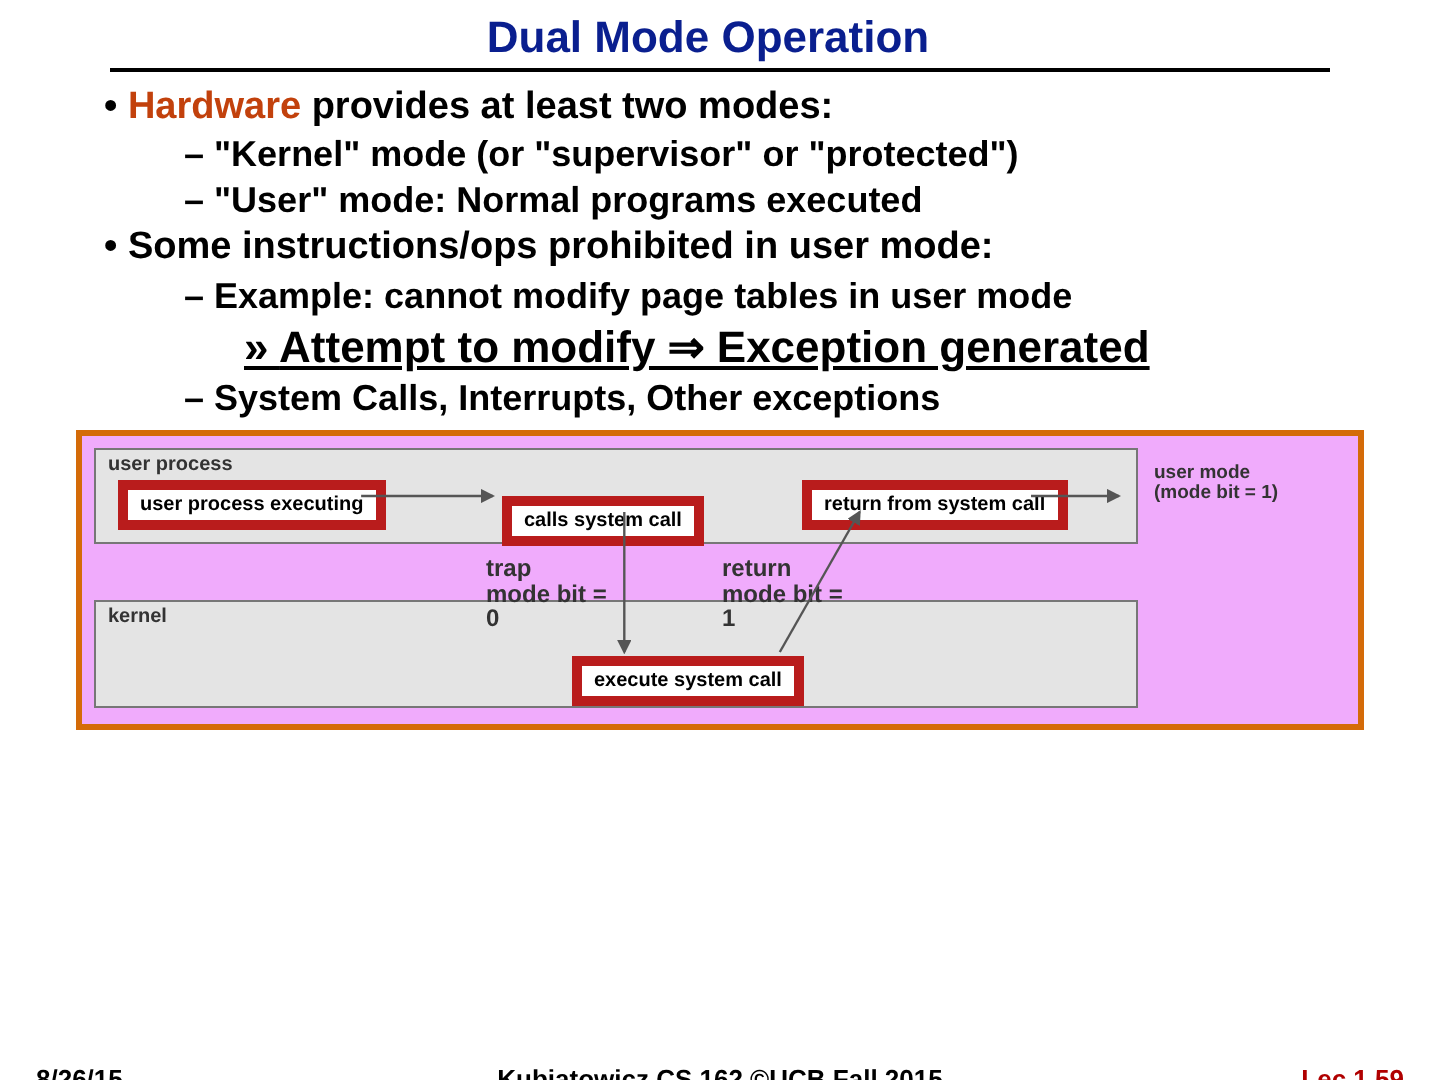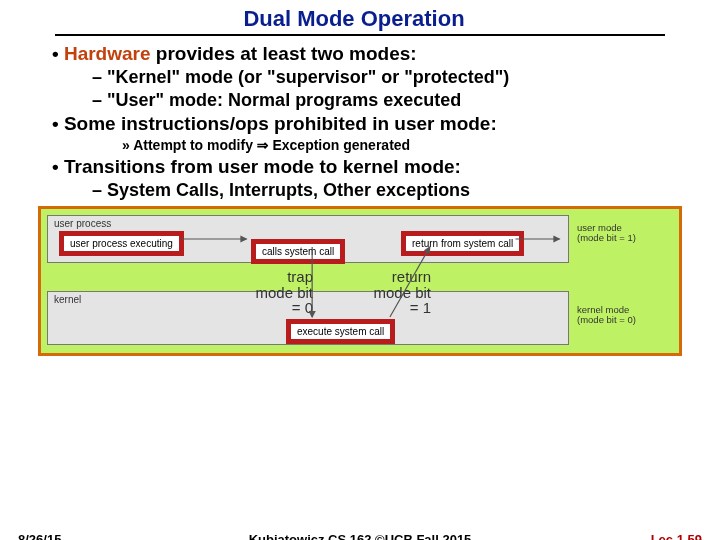--- a/index.html
+++ b/index.html
@@ -40,32 +40,33 @@
   .hw { color: #c2410c; font-weight: bold; }
   .sub1 {
     margin-left: 40px;
     font-weight: bold;
     font-size: 18px;
   }
   .sub1::before { content: "– "; }
   .sub2 {
     margin-left: 70px;
     font-weight: bold;
-    font-size: 14px;
+    font-size: 22px;
+    text-decoration: underline;
   }
   .sub2::before { content: "» "; }
 
   .diagram-wrap {
     margin: 4px 38px 0 38px;
     border: 3px solid #d46b08;
-    background: #bef264;
+    background: #f0abfc;
     height: 144px;
     position: relative;
     font-family: Arial, sans-serif;
-    font-weight: normal;
+    font-weight: bold;
     font-size: 10px;
     padding-left: 16px;
   }
   .panel {
     position: absolute;
     left: 6px;
     right: 110px;
     border: 1px solid #777;
     background: #e4e4e4;
   }
@@ -95,23 +96,23 @@
     padding: 2px 6px;
     font-size: 10px;
     white-space: nowrap;
   }
   .box.upe { left: 18px; top: 22px; }
   .box.csc { left: 210px; top: 30px; }
   .box.ret { left: 360px; top: 22px; }
   .box.exe { left: 245px; top: 110px; }
   .tiny {
     position: absolute;
-    font-size: 15px;
+    font-size: 12px;
     color: #333;
-    text-align: right;
+    text-align: left;
     line-height: 1.05;
   }
   .tiny.trap { left: 202px; top: 60px; width: 70px; }
   .tiny.retn { left: 320px; top: 60px; width: 70px; }
   svg.arrows {
     position: absolute;
     left: 0; top: 0; width: 100%; height: 100%;
     pointer-events: none;
   }
 
@@ -133,36 +134,35 @@
 <div class="hr"></div>
 
 <div class="content">
   <div class="b1">
     <span class="hw">Hardware</span><span> provides at least two modes:</span>
   </div>
   <div class="sub1">"Kernel" mode (or "supervisor" or "protected")</div>
   <div class="sub1">"User" mode: Normal programs executed</div>
 
   <div class="b1">Some instructions/ops prohibited in user mode:</div>
+  <div class="sub1">Example: cannot modify page tables in user mode</div>
   <div class="sub2">Attempt to modify ⇒ Exception generated</div>
 
-  <div class="b1">Transitions from user mode to kernel mode:</div>
   <div class="sub1">System Calls, Interrupts, Other exceptions</div>
 </div>
 
 <div class="diagram-wrap">
   <div class="panel user">
     <div class="panel-label">user process</div>
   </div>
   <div class="panel kernel">
     <div class="panel-label">kernel</div>
   </div>
 
   <div class="side-label u">user mode<br>(mode bit = 1)</div>
-  <div class="side-label k">kernel mode<br>(mode bit = 0)</div>
 
   <div class="box upe">user process executing</div>
   <div class="box csc">calls system call</div>
   <div class="box ret">return from system call</div>
   <div class="box exe">execute system call</div>
 
   <div class="tiny trap">trap<br>mode bit = 0</div>
   <div class="tiny retn">return<br>mode bit = 1</div>
 
   <svg class="arrows" viewBox="0 0 640 144" preserveAspectRatio="none">

